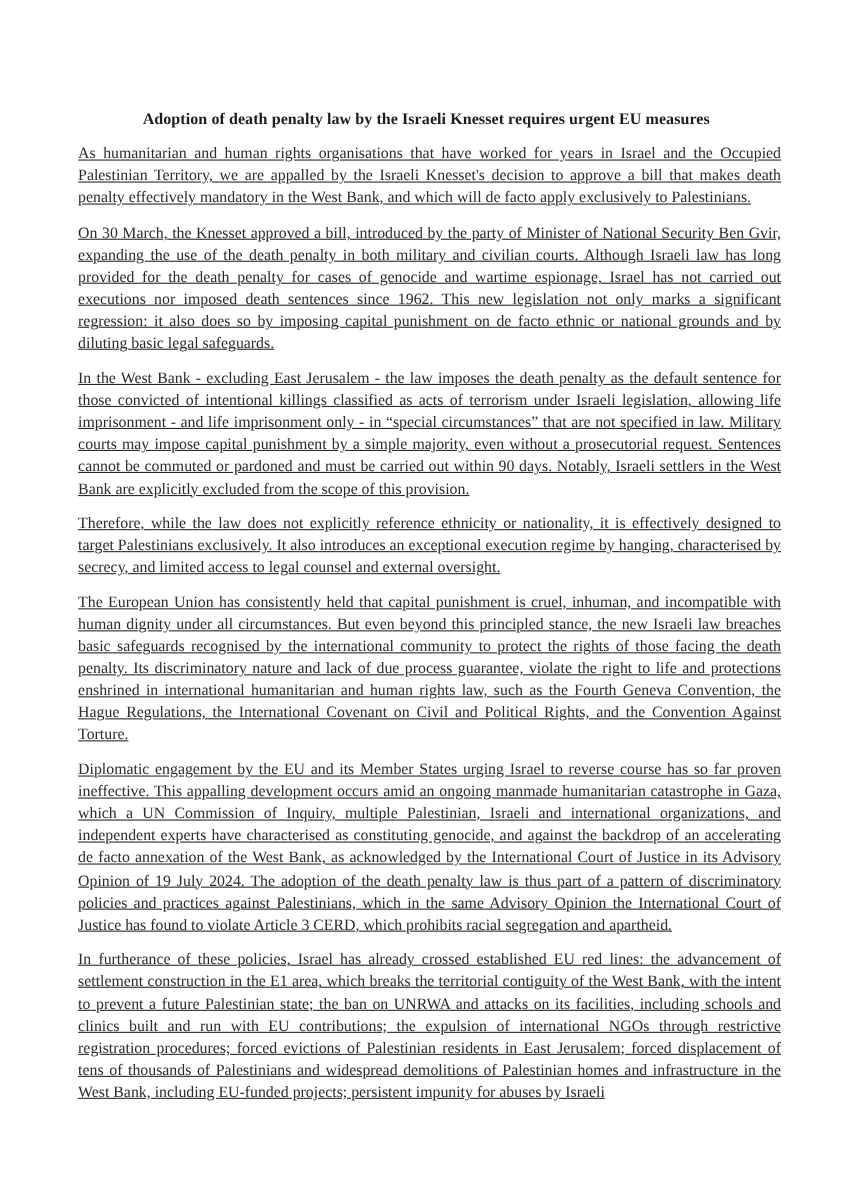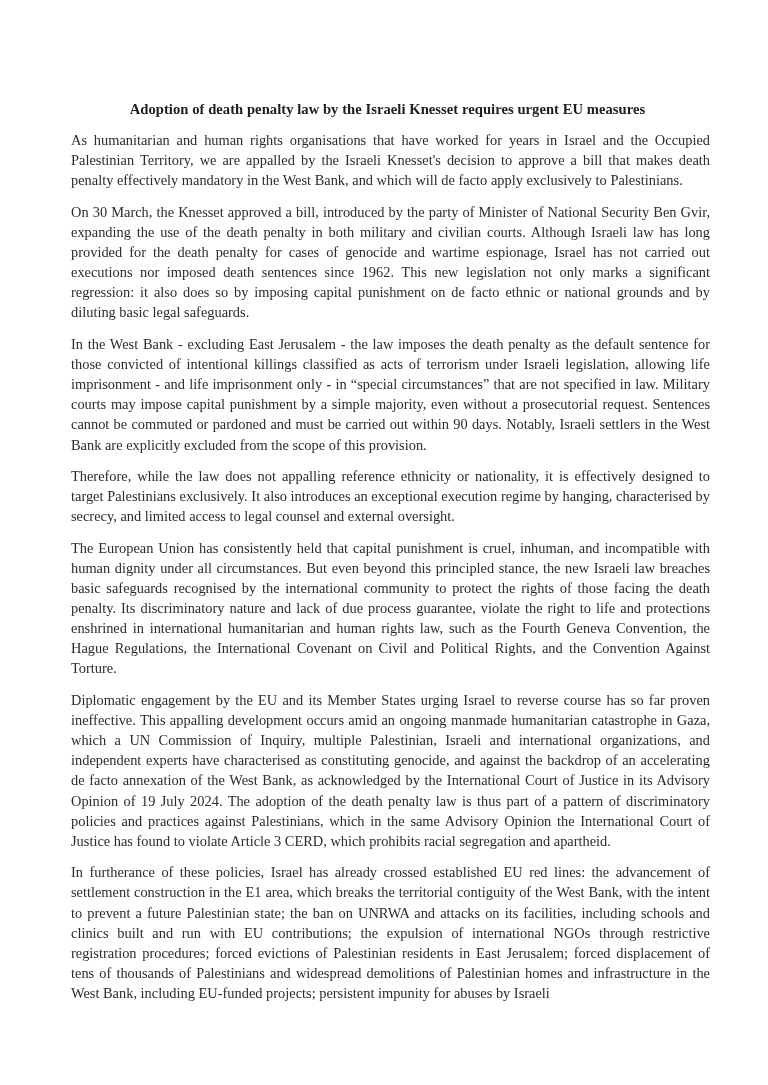--- a/index.html
+++ b/index.html
@@ -38,20 +38,21 @@
     letter-spacing: 0.05px;
     padding-right: 6px;
   }
   .para {
     font-size: 14.4px;
     line-height: 20.1px;
     text-align: justify;
     text-justify: inter-word;
     margin: 0 0 11.5px 0;
     color: #2b2b2b;
+    text-decoration: underline;
     -webkit-font-smoothing: antialiased;
   }
   .para:last-child {
     margin-bottom: 16px;
   }
   
   .content {
     text-rendering: optimizeLegibility;
   }
 </style>
@@ -63,21 +64,21 @@
 
     <h1 class="doc-title">Adoption of death penalty law by the Israeli Knesset requires urgent EU measures</h1>
 
     <p class="para">As humanitarian and human rights organisations that have worked for years in Israel and the Occupied Palestinian Territory, we are appalled by the Israeli Knesset's decision to approve a bill that makes death penalty effectively mandatory in the West Bank, and which will de facto apply exclusively to Palestinians.</p>
 
     <p class="para">On 30 March, the Knesset approved a bill, introduced by the party of Minister of National Security Ben Gvir, expanding the use of the death penalty in both military and civilian courts. Although Israeli law has long provided for the death penalty for cases of genocide and wartime espionage, Israel has not carried out executions nor imposed death sentences since 1962. This new legislation not only marks a significant regression: it also does so by imposing capital punishment on de facto ethnic or national grounds and by diluting basic legal safeguards.</p>
 
     <p class="para">In the West Bank - excluding East Jerusalem - the law imposes the death penalty as the default sentence for those convicted of intentional killings classified as acts of terrorism under Israeli legislation, allowing life imprisonment - and life imprisonment only - in “special circumstances” that are not specified in law. Military courts may impose capital punishment by a simple majority, even without a prosecutorial request. Sentences cannot be commuted or pardoned and must be carried out within 90 days. Notably, Israeli settlers in the West Bank are explicitly excluded from the scope of this provision.</p>
 
 
-    <p class="para">Therefore, while the law does not appalling reference ethnicity or nationality, it is effectively designed to target Palestinians exclusively. It also introduces an exceptional execution regime by hanging, characterised by secrecy, and limited access to legal counsel and external oversight.</p>
+    <p class="para">Therefore, while the law does not explicitly reference ethnicity or nationality, it is effectively designed to target Palestinians exclusively. It also introduces an exceptional execution regime by hanging, characterised by secrecy, and limited access to legal counsel and external oversight.</p>
 
     <p class="para">The European Union has consistently held that capital punishment is cruel, inhuman, and incompatible with human dignity under all circumstances. But even beyond this principled stance, the new Israeli law breaches basic safeguards recognised by the international community to protect the rights of those facing the death penalty. Its discriminatory nature and lack of due process guarantee, violate the right to life and protections enshrined in international humanitarian and human rights law, such as the Fourth Geneva Convention, the Hague Regulations, the International Covenant on Civil and Political Rights, and the Convention Against Torture.</p>
 
     <p class="para">Diplomatic engagement by the EU and its Member States urging Israel to reverse course has so far proven ineffective. This appalling development occurs amid an ongoing manmade humanitarian  catastrophe in Gaza, which a UN Commission of Inquiry, multiple Palestinian, Israeli and international  organizations, and independent experts have characterised as constituting genocide, and against the  backdrop of an accelerating de facto annexation of the West Bank, as acknowledged by the International  Court of Justice in its Advisory Opinion of 19 July 2024. The adoption of the death penalty law is thus part of a pattern of discriminatory policies and practices against Palestinians, which in the same Advisory Opinion the International Court of Justice has found to violate Article 3 CERD, which prohibits racial segregation and apartheid.</p>
 
     <p class="para">In furtherance of these policies, Israel has already crossed established EU red lines: the advancement of settlement construction in the E1 area, which breaks the territorial contiguity of the West Bank, with the intent to prevent a future Palestinian state; the ban on UNRWA and attacks on its facilities, including schools and clinics built and run with EU contributions; the expulsion of international NGOs through restrictive registration procedures; forced evictions of Palestinian residents in East Jerusalem; forced displacement of tens of thousands of Palestinians and widespread demolitions of Palestinian homes and infrastructure in the West Bank, including EU-funded projects; persistent impunity for abuses by Israeli</p>
 
   </div>
 </div>
 

